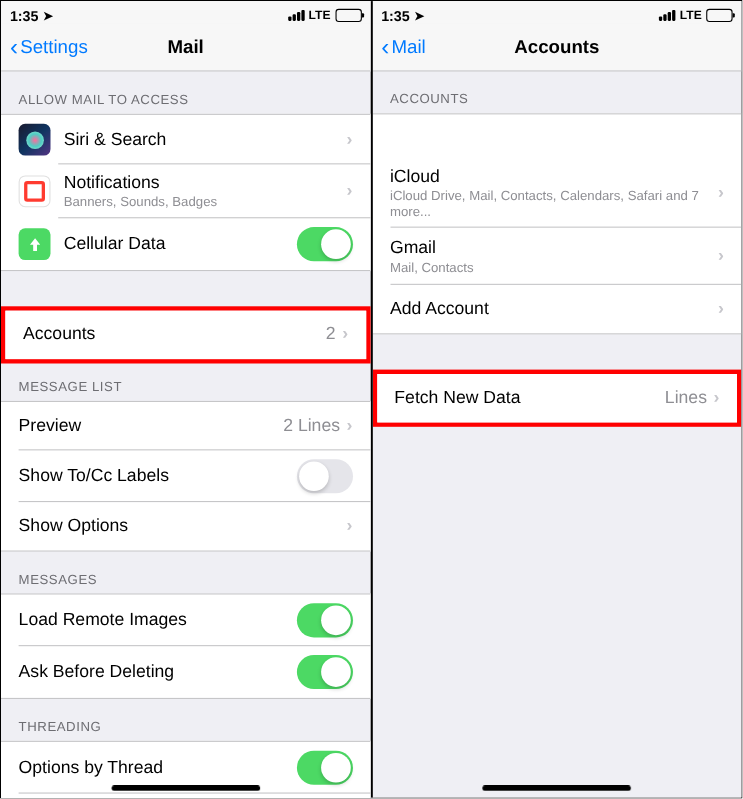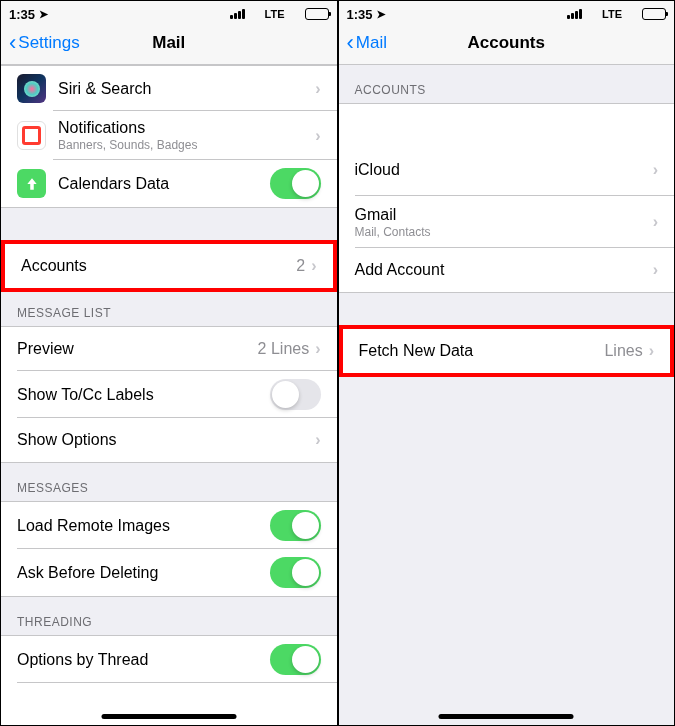--- a/index.html
+++ b/index.html
@@ -2,21 +2,21 @@
 <html><head>
 <meta charset="utf-8">
 <style>
 *{margin:0;padding:0;box-sizing:border-box;font-family:-apple-system,BlinkMacSystemFont,"Helvetica Neue",sans-serif;}
 body{background:#fff;}
 .container{display:flex;width:675px;height:726px;border:1px solid #000;}
 .screen{flex:1;background:#efeff4;display:flex;flex-direction:column;position:relative;overflow:hidden;}
 .screen:first-child{border-right:2px solid #000;}
 .status-bar{height:20px;padding:6px 8px 0;display:flex;justify-content:space-between;align-items:center;font-size:13px;font-weight:600;background:#f7f7f7;}
 .status-left{display:flex;align-items:center;gap:4px;}
-.status-right{display:flex;align-items:center;gap:20px;}
+.status-right{display:flex;align-items:center;gap:4px;}
 .nav-bar{height:44px;background:#f7f7f7;border-bottom:1px solid #c6c6c8;position:relative;display:flex;align-items:center;padding:0 8px;}
 .back-btn{color:#007aff;font-size:17px;display:flex;align-items:center;gap:2px;cursor:pointer;}
 .chevron-left{font-size:22px;font-weight:300;}
 .nav-title{position:absolute;left:0;right:0;text-align:center;font-size:17px;font-weight:600;pointer-events:none;}
 .content{flex:1;overflow-y:auto;}
 .section-header{font-size:12px;color:#6d6d72;padding:18px 16px 6px;text-transform:uppercase;letter-spacing:0.5px;}
 .cell-group{background:#fff;border-top:1px solid #c6c6c8;border-bottom:1px solid #c6c6c8;}
 .cell{min-height:44px;display:flex;align-items:center;padding:8px 16px;position:relative;cursor:pointer;border-radius:11px;}
 .cell:not(:last-child)::after{content:"";position:absolute;bottom:0;left:16px;right:0;height:1px;background:#c6c6c8;}
 .cell.with-icon:not(:last-child)::after{left:52px;}
@@ -75,20 +75,21 @@
         </div>
     </div>
     <div class="nav-bar">
       <div class="back-btn">
           <span class="chevron-left">‹</span>
           <span>Settings</span>
         </div>
       <div class="nav-title">Mail</div>
     </div>
     <div class="content">
+      <div class="section-header">ALLOW MAIL TO ACCESS</div>
       <div class="cell-group">
         <div class="cell with-icon">
           <div class="app-icon icon-siri">
               <div class="siri-inner"></div>
             </div>
           <div class="cell-text">
               <span class="cell-label">Siri &amp; Search</span>
             </div>
           <span class="chevron">›</span>
         </div>
@@ -100,21 +101,21 @@
             </div>
           <span class="chevron">›</span>
         </div>
         <div class="cell with-icon">
           <div class="app-icon icon-cell">
               <svg class="antenna" viewBox="0 0 24 24" fill="#fff">
                 <path d="M12 2L4 12h5v10h6V12h5L12 2z"></path>
               </svg>
             </div>
           <div class="cell-text">
-              <span class="cell-label">Calendars Data</span>
+              <span class="cell-label">Cellular Data</span>
             </div>
           <div class="switch on"></div>
         </div>
       </div>
 
       <div class="highlight" style="margin-top:32px;">
         <div class="cell-group">
           <div class="cell">
             <div class="cell-text">
                 <span class="cell-label">Accounts</span>
@@ -205,20 +206,21 @@
           <span>Mail</span>
         </div>
       <div class="nav-title">Accounts</div>
     </div>
     <div class="content">
       <div class="section-header">ACCOUNTS</div>
       <div class="cell-group">
         <div class="cell" style="min-height:52px;margin-top:40px;">
           <div class="cell-text">
               <span class="cell-label">iCloud</span>
+              <span class="cell-sub">iCloud Drive, Mail, Contacts, Calendars, Safari and 7 more...</span>
             </div>
           <span class="chevron">›</span>
         </div>
         <div class="cell" style="min-height:52px;">
           <div class="cell-text">
               <span class="cell-label">Gmail</span>
               <span class="cell-sub">Mail, Contacts</span>
             </div>
           <span class="chevron">›</span>
         </div>

